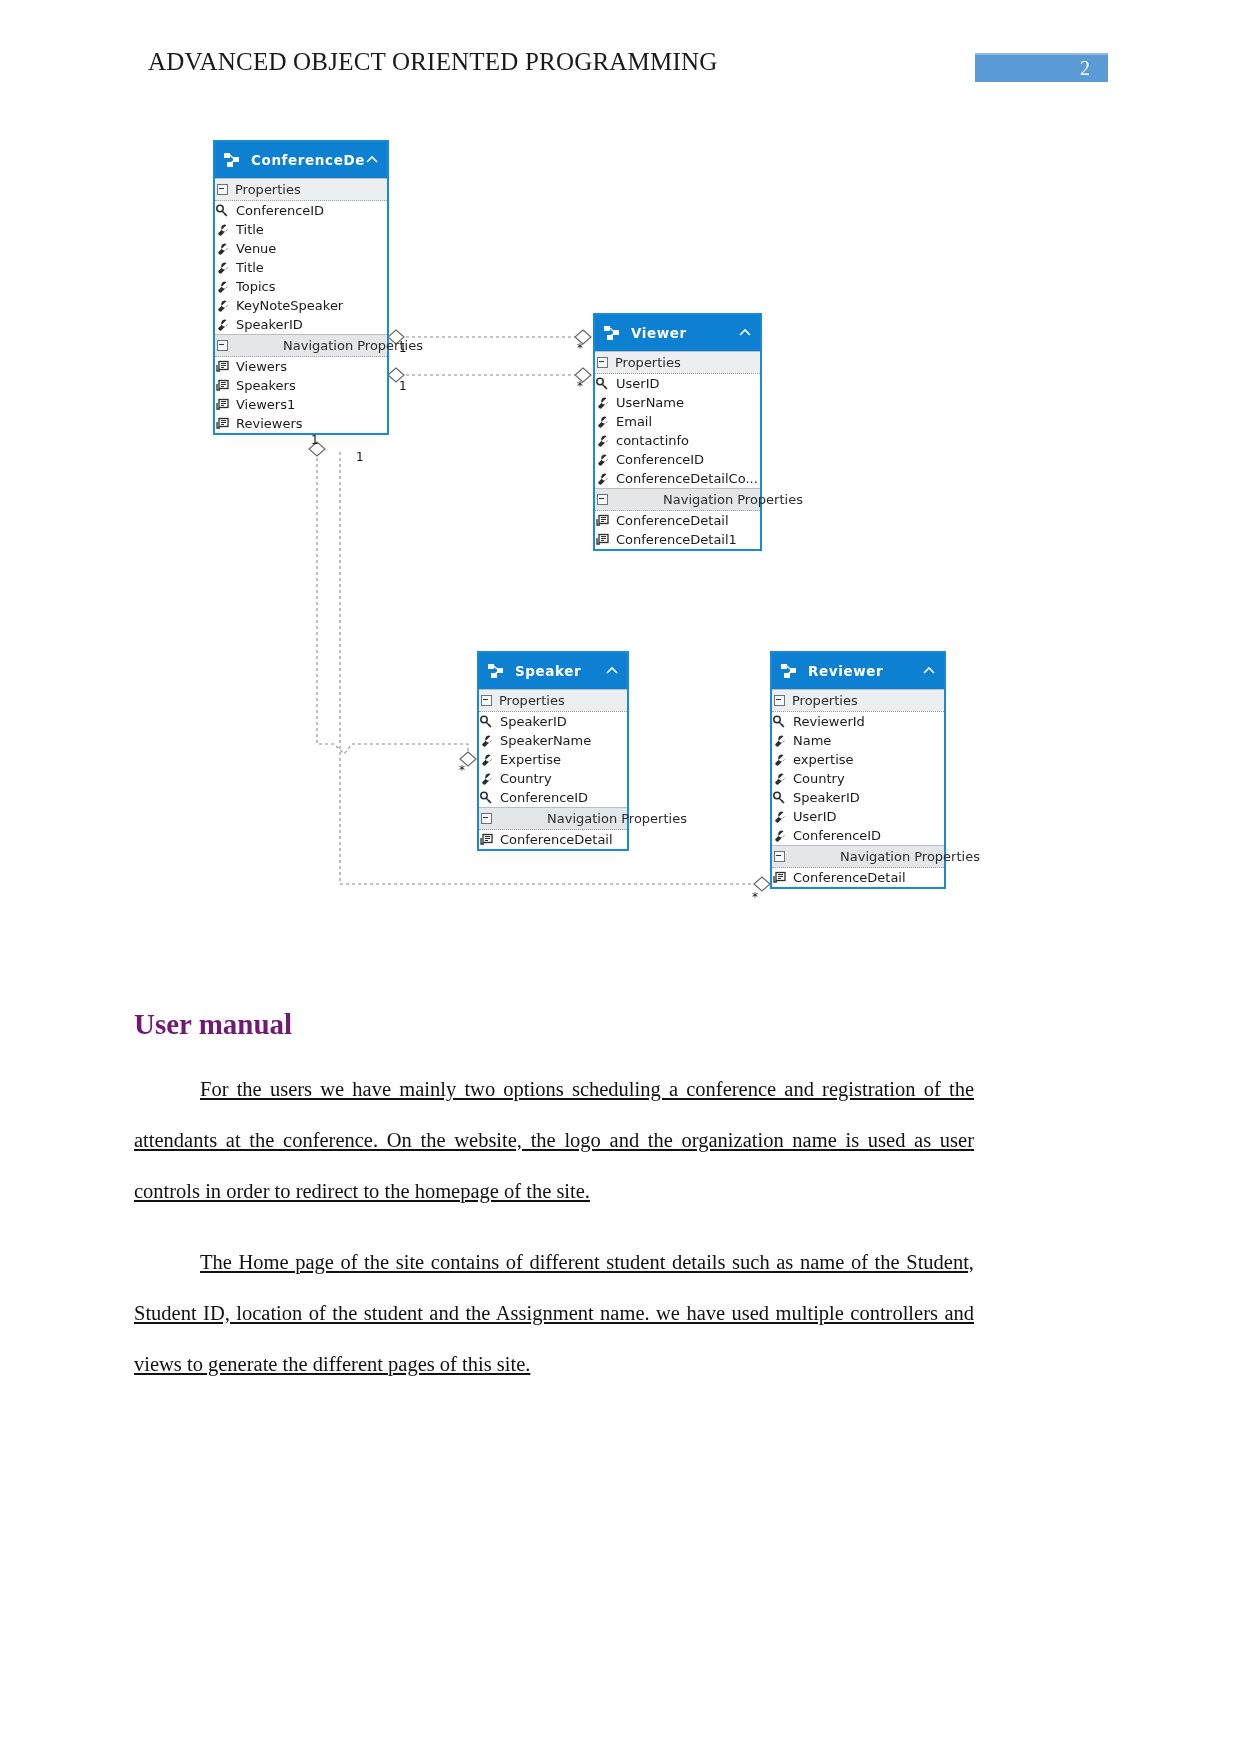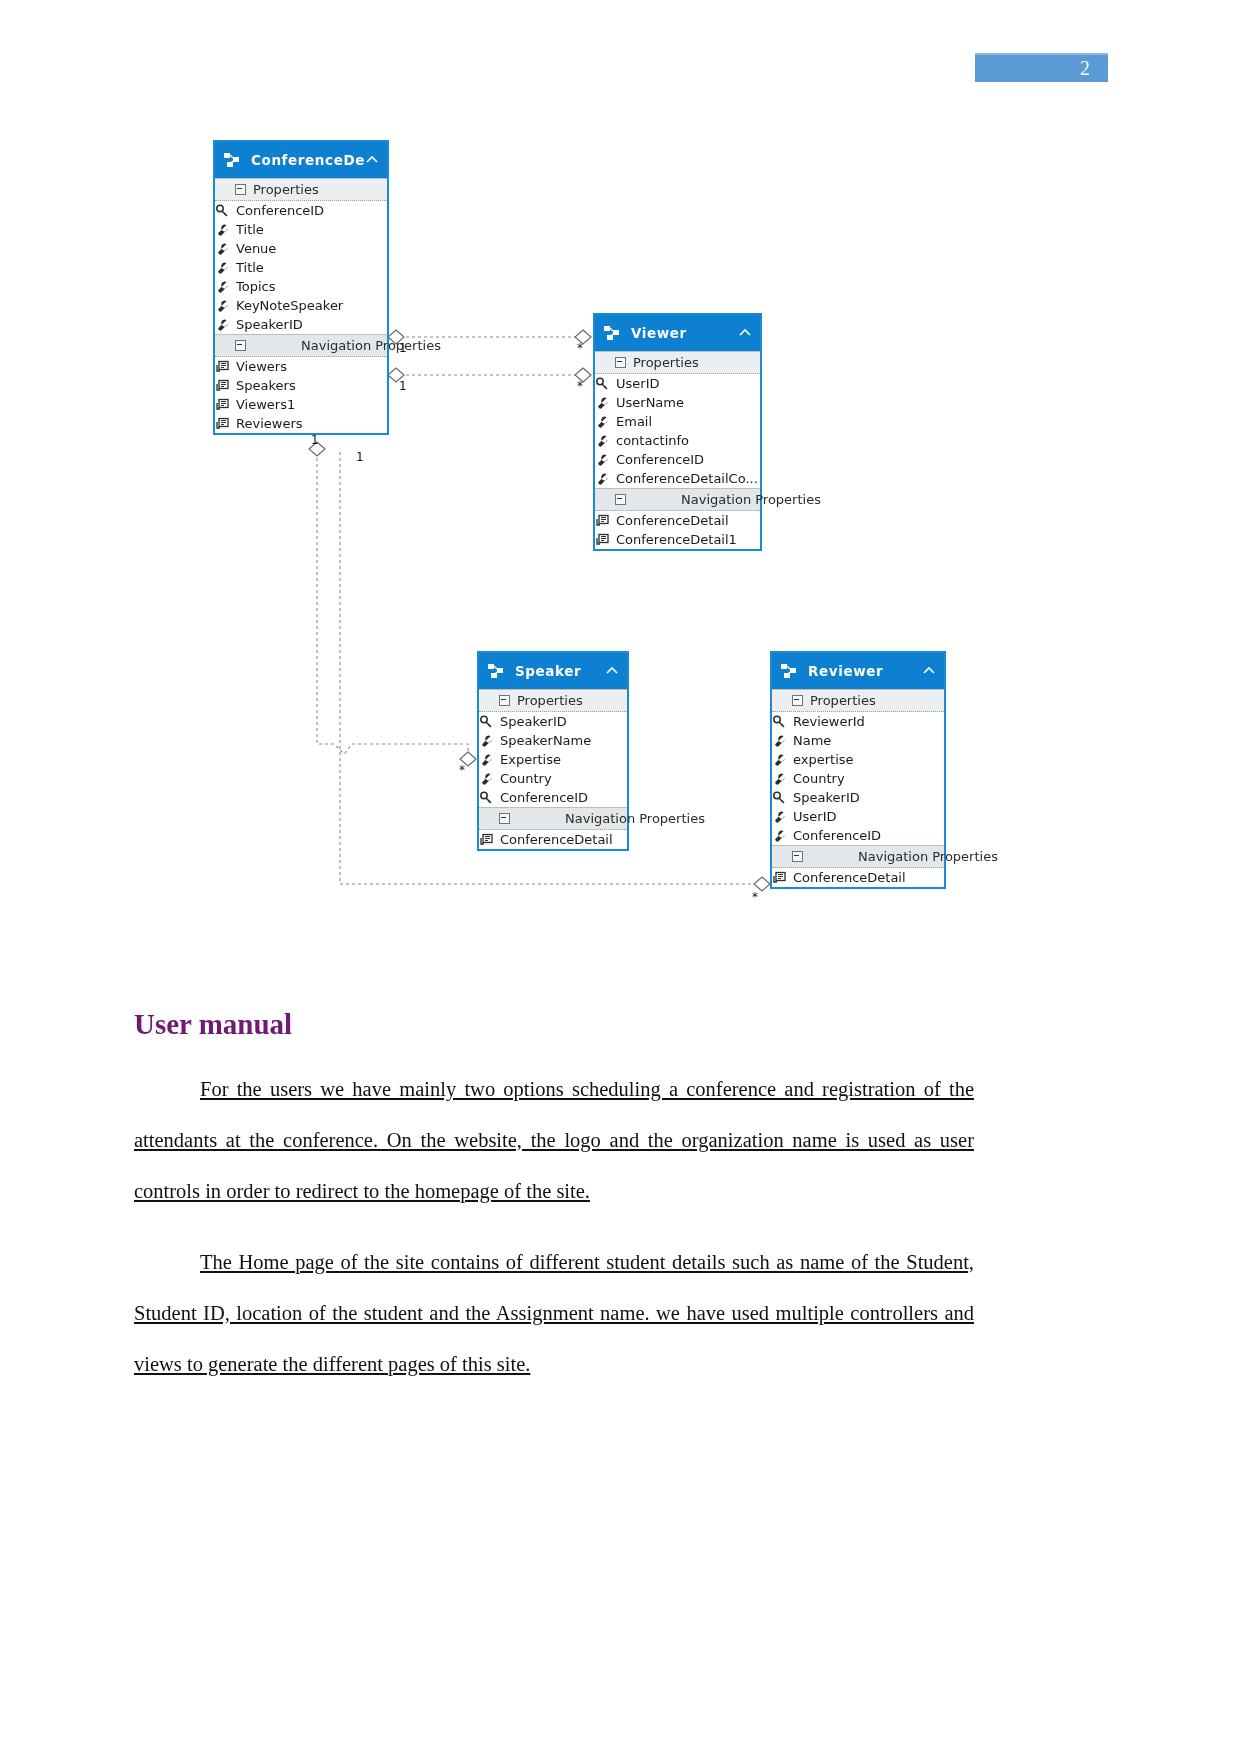--- a/index.html
+++ b/index.html
@@ -108,21 +108,21 @@
   }
   .section-head {
     height: 23px;
     background: #eceff1;
     border-top: 1px solid #b9bec2;
     border-bottom: 1px dotted #9aa0a4;
     display: flex;
     align-items: center;
     font-size: 13px;
     color: #2b2b2b;
-    padding-left: 20px;
+    padding-left: 2px;
     box-sizing: border-box;
     white-space: nowrap;
   }
   .section-head.nav {
     background: #e3e7ea;
     gap: 48px;
   }
   .collapse-box {
     width: 9px;
     height: 9px;
@@ -190,20 +190,21 @@
     text-indent: 66px;
     text-decoration: underline;
   }
   #para-1 { top: 1043px; }
   #para-2 { top: 1216px; }
 </style>
 </head>
 <body>
 
 <div id="doc-header">
+  <div id="header-title">ADVANCED OBJECT ORIENTED PROGRAMMING</div>
   <div id="page-number-badge">
     <span class="pg">2</span>
   </div>
 </div>
 
 <div id="diagram">
 
   <svg id="diagram-svg" viewBox="0 0 1241 960">
     <defs>
       <g id="diamond-shape">

